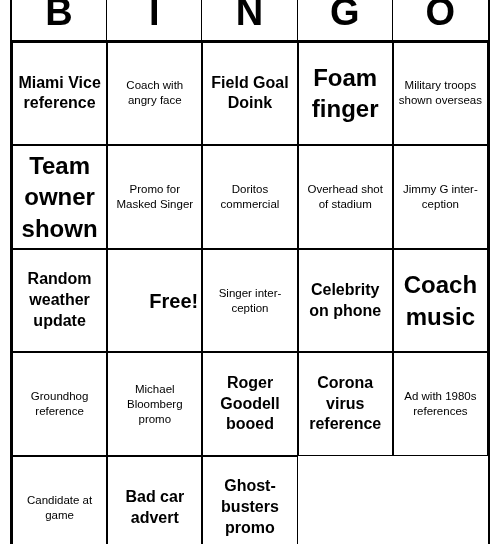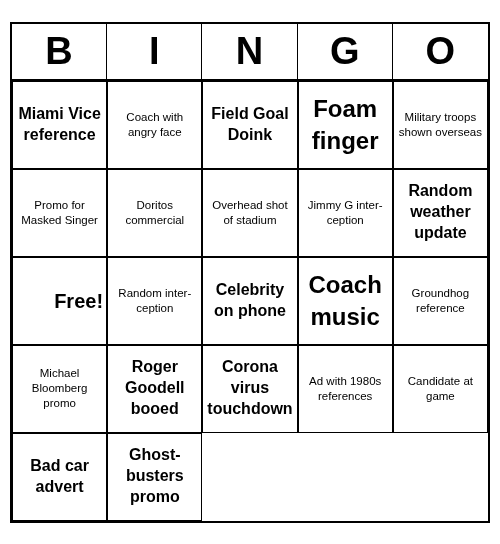--- a/index.html
+++ b/index.html
@@ -73,31 +73,32 @@
       <div class="bingo-letter">N</div>
       <div class="bingo-letter">G</div>
       <div class="bingo-letter">O</div>
     </div>
   <div class="bingo-grid">
   <div class="bingo-cell medium-text">Miami Vice reference</div>
       <div class="bingo-cell">Coach with angry face</div>
       <div class="bingo-cell medium-text">Field Goal Doink</div>
       <div class="bingo-cell large-text">Foam finger</div>
       <div class="bingo-cell">Military troops shown overseas</div>
+      <div class="bingo-cell large-text">Team owner shown</div>
       <div class="bingo-cell">Promo for Masked Singer</div>
       <div class="bingo-cell">Doritos commercial</div>
       <div class="bingo-cell">Overhead shot of stadium</div>
       <div class="bingo-cell">Jimmy G inter-ception</div>
       <div class="bingo-cell medium-text">Random weather update</div>
       <div class="bingo-cell free">Free!</div>
-      <div class="bingo-cell">Random inter-ception</div>
+      <div class="bingo-cell">Singer inter-ception</div>
       <div class="bingo-cell medium-text">Celebrity on phone</div>
       <div class="bingo-cell large-text">Coach music</div>
       <div class="bingo-cell">Groundhog reference</div>
       <div class="bingo-cell">Michael Bloomberg promo</div>
       <div class="bingo-cell medium-text">Roger Goodell booed</div>
-      <div class="bingo-cell medium-text">Corona virus touchdown</div>
+      <div class="bingo-cell medium-text">Corona virus reference</div>
       <div class="bingo-cell">Ad with 1980s references</div>
       <div class="bingo-cell">Candidate at game</div>
       <div class="bingo-cell medium-text">Bad car advert</div>
       <div class="bingo-cell medium-text">Ghost-busters promo</div>
     </div>
 </div>
 
 </body></html>

